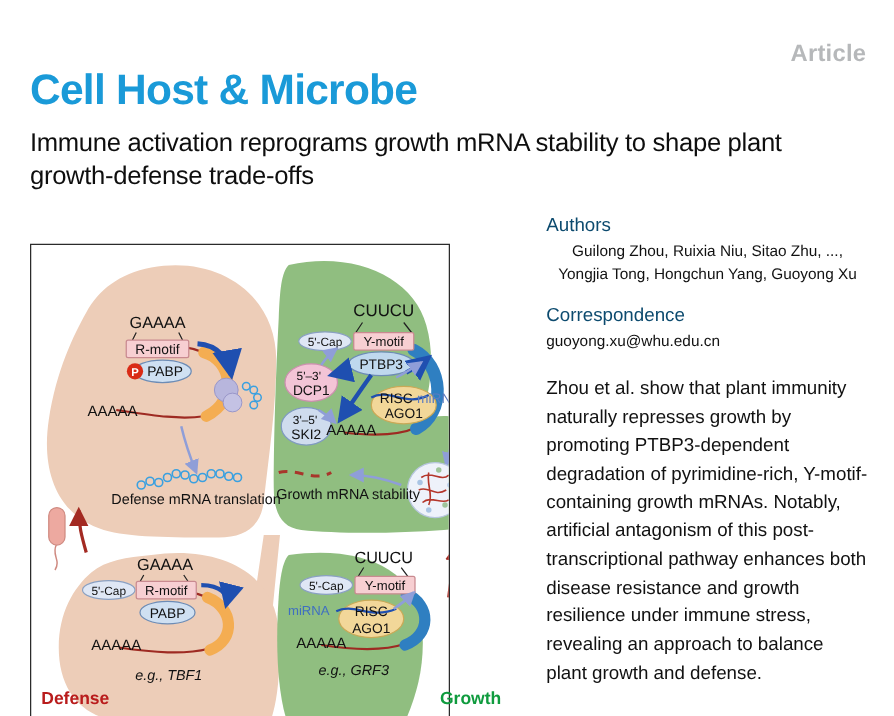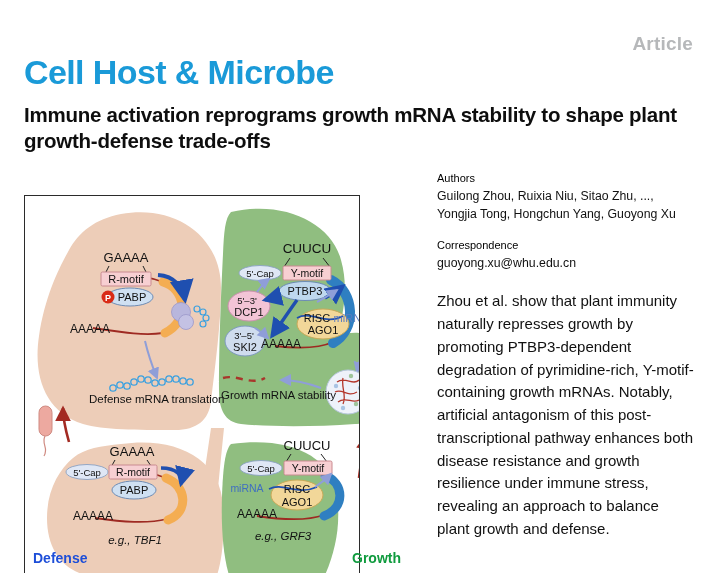--- a/index.html
+++ b/index.html
@@ -19,56 +19,56 @@
     font-size:19px;font-weight:bold;color:#b6b8ba;
     letter-spacing:.2px;
   }
   .journal-title{
     position:absolute;left:24px;top:35px;
     font-size:34px;font-weight:bold;color:#1a9ad8;
     letter-spacing:-.6px;line-height:1;
   }
   .paper-title{
     position:absolute;left:24px;top:82px;width:670px;
-    font-size:20.5px;font-weight:bold;color:#0e0e0e;
+    font-size:20.5px;font-weight:normal;color:#0e0e0e;
     line-height:1.28;letter-spacing:-.25px;
   }
 
   
   .sec-label{
     position:absolute;
     font-size:14.5px;color:#1a9ad8;font-weight:normal;
   }
   #ga-label{left:25px;top:150px;}
 
   .right-col{position:absolute;left:437px;top:152px;width:258px;}
   .rc-head{
-    font-size:11px;color:#000000;margin:0 0 4px 0;font-weight:normal;
+    font-size:15px;color:#0c4a6e;margin:0 0 4px 0;font-weight:normal;
   }
   .rc-body{
     font-size:12.3px;color:#111;line-height:1.44;margin:0 0 17px 0;
   }
-  .rc-body.tight{margin-bottom:16px;}
+  .rc-body.tight{margin-bottom:16px;text-align:center;}
   .rc-brief{
     font-size:15px;color:#111;line-height:1.52;margin:0;
   }
 
   
   .abstract-box{
     position:absolute;left:24px;top:175px;
     width:336px;height:381px;
     border:1.4px solid #2b2b2b;background:#fff;
     box-sizing:border-box;overflow:hidden;
   }
   .abstract-box svg{display:block;}
 
   .corner-label{
     position:absolute;font-size:14px;font-weight:bold;
   }
-  #defense-label{left:33px;top:530px;color:#1d4ed8;}
+  #defense-label{left:33px;top:530px;color:#b91c1c;}
   #growth-label{left:352px;top:530px;color:#0f9b3e;}
 </style>
 </head>
 <body>
 
 <div class="page">
 
   <div class="article-tag">Article</div>
   <div class="journal-title">Cell Host &amp; Microbe</div>
   <div class="paper-title">Immune activation reprograms growth mRNA stability to shape plant growth-defense trade-offs</div>

